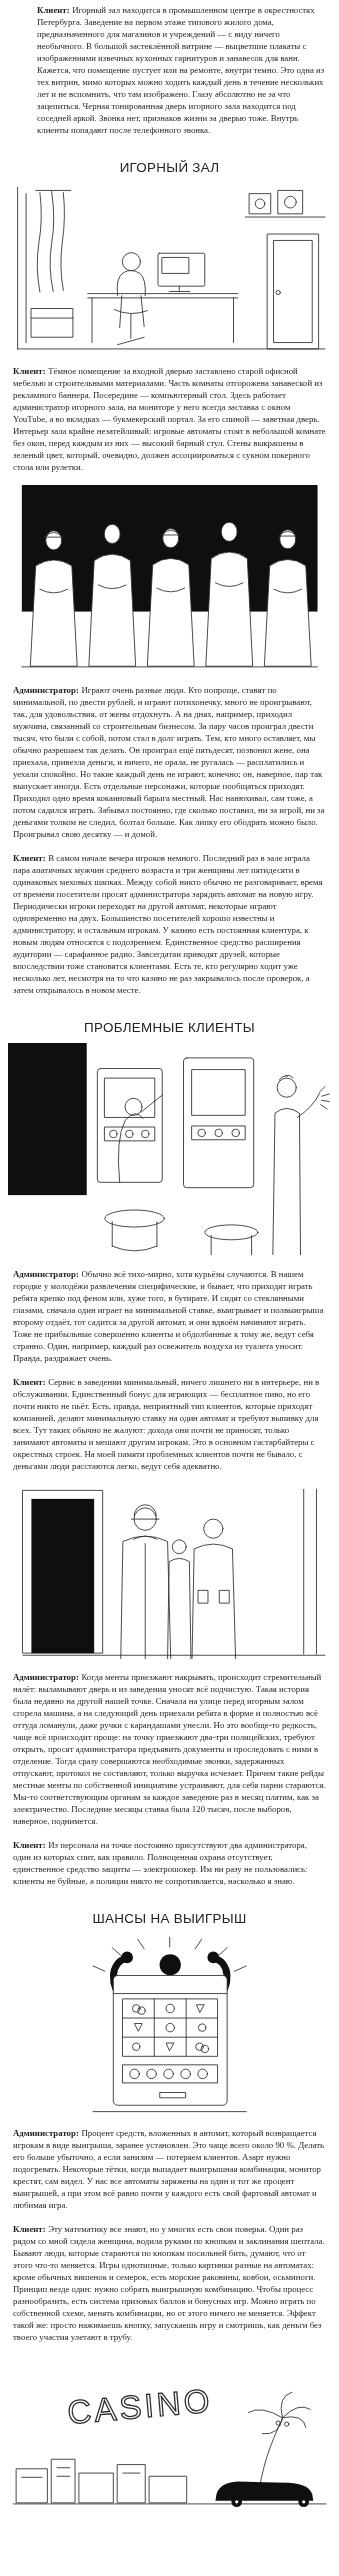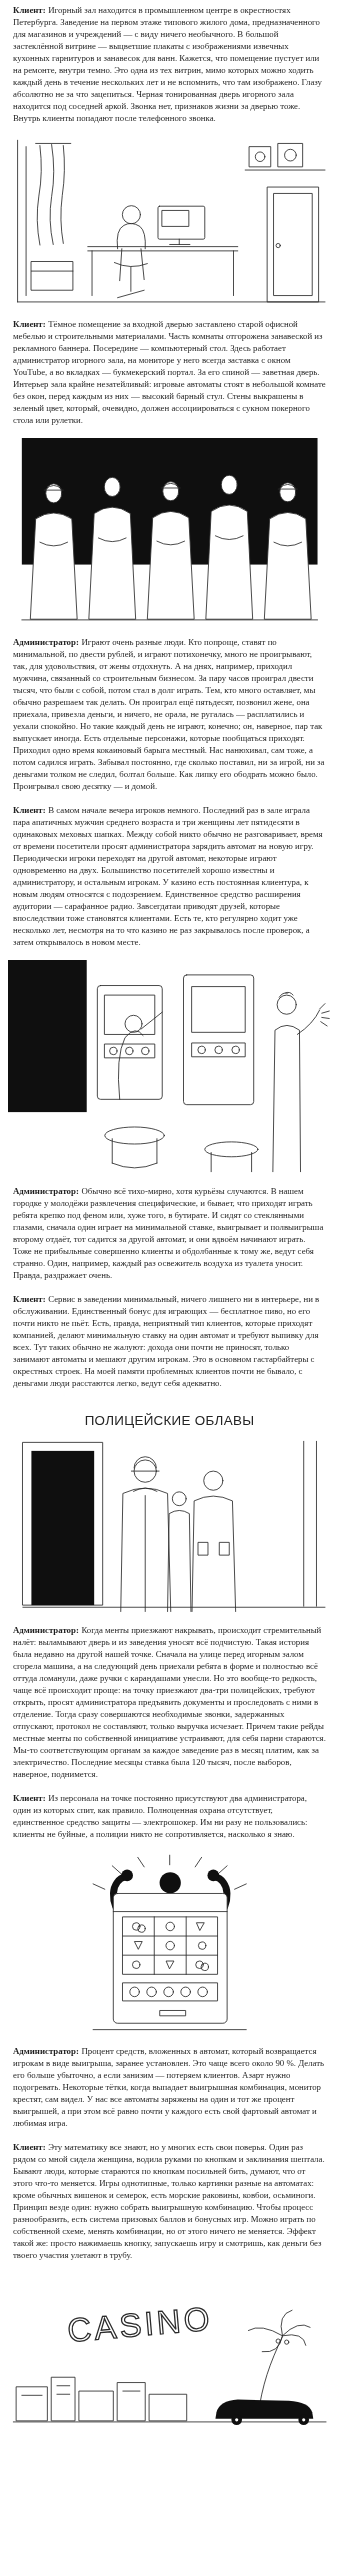--- a/index.html
+++ b/index.html
@@ -10,21 +10,21 @@
     padding:4.1px 13px 36px 13px;
     font-family:"Liberation Serif","DejaVu Serif",serif;
     color:#1f1f1f;
   }
   .para {
     font-size:8.8px;
     line-height:12px;
     margin:12px 0;
     text-align:left;
   }
-  .para:first-child { margin-top:0; }
+  .para:first-child { margin-top:0;margin-left:24px; }
   .para strong { font-weight:bold; margin-right:2.6px; }
   .heading {
     font-family:"Liberation Sans","DejaVu Sans",sans-serif;
     font-weight:400;
     font-size:13.4px;
     letter-spacing:0.3px;
     color:#232323;
     text-align:center;
     text-transform:uppercase;
     margin:24px 0 7.2px 0;
@@ -38,20 +38,21 @@
 </style>
 </head>
 <body>
 
 <article>
 
   <p class="para">
     <strong>Клиент:</strong><span>Игорный зал находится в промышленном центре в окрестностях Петербурга. Заведение на первом этаже типового жилого дома, предназначенного для магазинов и учреждений — с виду ничего необычного. В большой застеклённой витрине — выцветшие плакаты с изображениями извечных кухонных гарнитуров и занавесок для ванн. Кажется, что помещение пустует или на ремонте, внутри темно. Это одна из тех витрин, мимо которых можно ходить каждый день в течение нескольких лет и не вспомнить, что там изображено. Глазу абсолютно не за что зацепиться. Черная тонированная дверь игорного зала находится под соседней аркой. Звонка нет, признаков жизни за дверью тоже. Внутрь клиенты попадают после телефонного звонка.</span>
   </p>
 
+  <h2 class="heading">ИГОРНЫЙ ЗАЛ</h2>
 
   <figure class="ill">
     <svg viewBox="0 0 608 320" xmlns="http://www.w3.org/2000/svg">
       <g class="sk">
         <line x1="18" y1="8" x2="18" y2="312"></line>
         <line x1="34" y1="20" x2="34" y2="300"></line>
         <line x1="52" y1="14" x2="118" y2="14"></line>
         <path d="M60 18 q6 50 -2 95 q-7 45 2 92"></path>
         <path d="M82 16 q8 52 0 98 q-7 44 3 90"></path>
         <path d="M104 18 q5 48 -2 94 q-6 46 2 90"></path>
@@ -121,20 +122,21 @@
   </figure>
 
   <p class="para">
     <strong>Администратор:</strong><span>Играют очень разные люди. Кто попроще, ставят по минимальной, по двести рублей, и играют потихонечку, много не проигрывают, так, для удовольствия, от жены отдохнуть. А на днях, например, приходил мужчина, связанный со строительным бизнесом. За пару часов проиграл двести тысяч, что были с собой, потом стал в долг играть. Тем, кто много оставляет, мы обычно разрешаем так делать. Он проиграл ещё пятьдесят, позвонил жене, она приехала, привезла деньги, и ничего, не орала, не ругалась — расплатились и уехали спокойно. Но такие каждый день не играют, конечно; он, наверное, пар так выпускает иногда. Есть отдельные персонажи, которые пообщаться приходят. Приходил одно время кокаиновый барыга местный. Нас нанюхивал, сам тоже, а потом садился играть. Забывал постоянно, где сколько поставил, ни за игрой, ни за деньгами толком не следил, болтал больше. Как липку его ободрать можно было. Проигрывал свою десятку — и домой.</span>
   </p>
 
   <p class="para">
     <strong>Клиент:</strong><span>В самом начале вечера игроков немного. Последний раз в зале играла пара апатичных мужчин среднего возраста и три женщины лет пятидесяти в одинаковых меховых шапках. Между собой никто обычно не разговаривает, время от времени посетители просят администратора зарядить автомат на новую игру. Периодически игроки переходят на другой автомат, некоторые играют одновременно на двух. Большинство посетителей хорошо известны и администратору, и остальным игрокам. У казино есть постоянная клиентура, к новым людям относятся с подозрением. Единственное средство расширения аудитории — сарафанное радио. Завсегдатаи приводят друзей, которые впоследствии тоже становятся клиентами. Есть те, кто регулярно ходит уже несколько лет, несмотря на то что казино не раз закрывалось после проверок, а затем открывалось в новом месте.</span>
   </p>
 
+  <h2 class="heading">ПРОБЛЕМНЫЕ КЛИЕНТЫ</h2>
 
   <figure class="ill">
     <svg viewBox="0 0 608 400" xmlns="http://www.w3.org/2000/svg">
       <rect class="sk-fill-dark" x="0" y="0" width="148" height="286"></rect>
       <g class="sk">
         <rect x="168" y="48" width="122" height="214" rx="6"></rect>
         <rect x="182" y="66" width="94" height="74"></rect>
         <rect x="182" y="158" width="94" height="26"></rect>
         <circle cx="198" cy="171" r="7"></circle>
         <circle cx="228" cy="171" r="7"></circle>
@@ -165,21 +167,20 @@
   </figure>
 
   <p class="para">
     <strong>Администратор:</strong><span>Обычно всё тихо-мирно, хотя курьёзы случаются. В нашем городке у молодёжи развлечения специфические, и бывает, что приходят играть ребята крепко под феном или, хуже того, в бутирате. И сидят со стеклянными глазами, сначала один играет на минимальной ставке, выигрывает и полвыигрыша второму отдаёт, тот садится за другой автомат, и они вдвоём начинают играть. Тоже не прибыльные совершенно клиенты и обдолбанные к тому же, ведут себя странно. Один, например, каждый раз освежитель воздуха из туалета уносит. Правда, раздражает очень.</span>
   </p>
 
   <p class="para">
     <strong>Клиент:</strong><span>Сервис в заведении минимальный, ничего лишнего ни в интерьере, ни в обслуживании. Единственный бонус для играющих — бесплатное пиво, но его почти никто не пьёт. Есть, правда, неприятный тип клиентов, которые приходят компанией, делают минимальную ставку на один автомат и требуют выпивку для всех. Тут таких обычно не жалуют: дохода они почти не приносят, только занимают автоматы и мешают другим игрокам. Это в основном гастарбайтеры с окрестных строек. На моей памяти проблемных клиентов почти не бывало, с деньгами люди расстаются легко, ведут себя адекватно.</span>
   </p>
 
-  <h2 class="heading">ПОЛИЦЕЙСКИЕ ОБЛАВЫ</h2>
 
   <figure class="ill">
     <svg viewBox="0 0 608 330" xmlns="http://www.w3.org/2000/svg">
       <g class="sk">
         <rect x="28" y="12" width="150" height="306"></rect>
         <rect class="sk-fill-dark" x="44" y="28" width="118" height="290"></rect>
         <line x1="556" y1="10" x2="556" y2="320"></line>
         <line x1="580" y1="10" x2="580" y2="320"></line>
         <path d="M212 330 L216 108 Q258 88 300 108 L306 330"></path>
         <line x1="258" y1="112" x2="258" y2="330"></line>
@@ -199,20 +200,21 @@
   </figure>
 
   <p class="para">
     <strong>Администратор:</strong><span>Когда менты приезжают накрывать, происходит стремительный налёт: выламывают дверь и из заведения уносят всё подчистую. Такая история была недавно на другой нашей точке. Сначала на улице перед игорным залом сгорела машина, а на следующий день приехали ребята в форме и полностью всё оттуда ломанули, даже ручки с карандашами унесли. Но это вообще-то редкость, чаще всё происходит проще: на точку приезжают два-три полицейских, требуют открыть, просят администратора предъявить документы и проследовать с ними в отделение. Тогда сразу совершаются необходимые звонки, задержанных отпускают, протокол не составляют, только выручка исчезает. Причем такие рейды местные менты по собственной инициативе устраивают, для себя парни стараются. Мы-то соответствующим органам за каждое заведение раз в месяц платим, как за электричество. Последние месяцы ставка была 120 тысяч, после выборов, наверное, поднимется.</span>
   </p>
 
   <p class="para">
     <strong>Клиент:</strong><span>Из персонала на точке постоянно присутствуют два администратора, один из которых спит, как правило. Полноценная охрана отсутствует, единственное средство защиты — электрошокер. Им ни разу не пользовались: клиенты не буйные, а полиции никто не сопротивляется, насколько я знаю.</span>
   </p>
 
+  <h2 class="heading">ШАНСЫ НА ВЫИГРЫШ</h2>
 
   <figure class="ill">
     <svg viewBox="0 0 608 340" xmlns="http://www.w3.org/2000/svg">
       <g class="sk">
         <line x1="304" y1="6" x2="304" y2="24"></line>
         <line x1="244" y1="10" x2="256" y2="28"></line>
         <line x1="364" y1="10" x2="352" y2="28"></line>
         <line x1="196" y1="26" x2="214" y2="42"></line>
         <line x1="412" y1="26" x2="394" y2="42"></line>
         <line x1="160" y1="60" x2="182" y2="70"></line>

